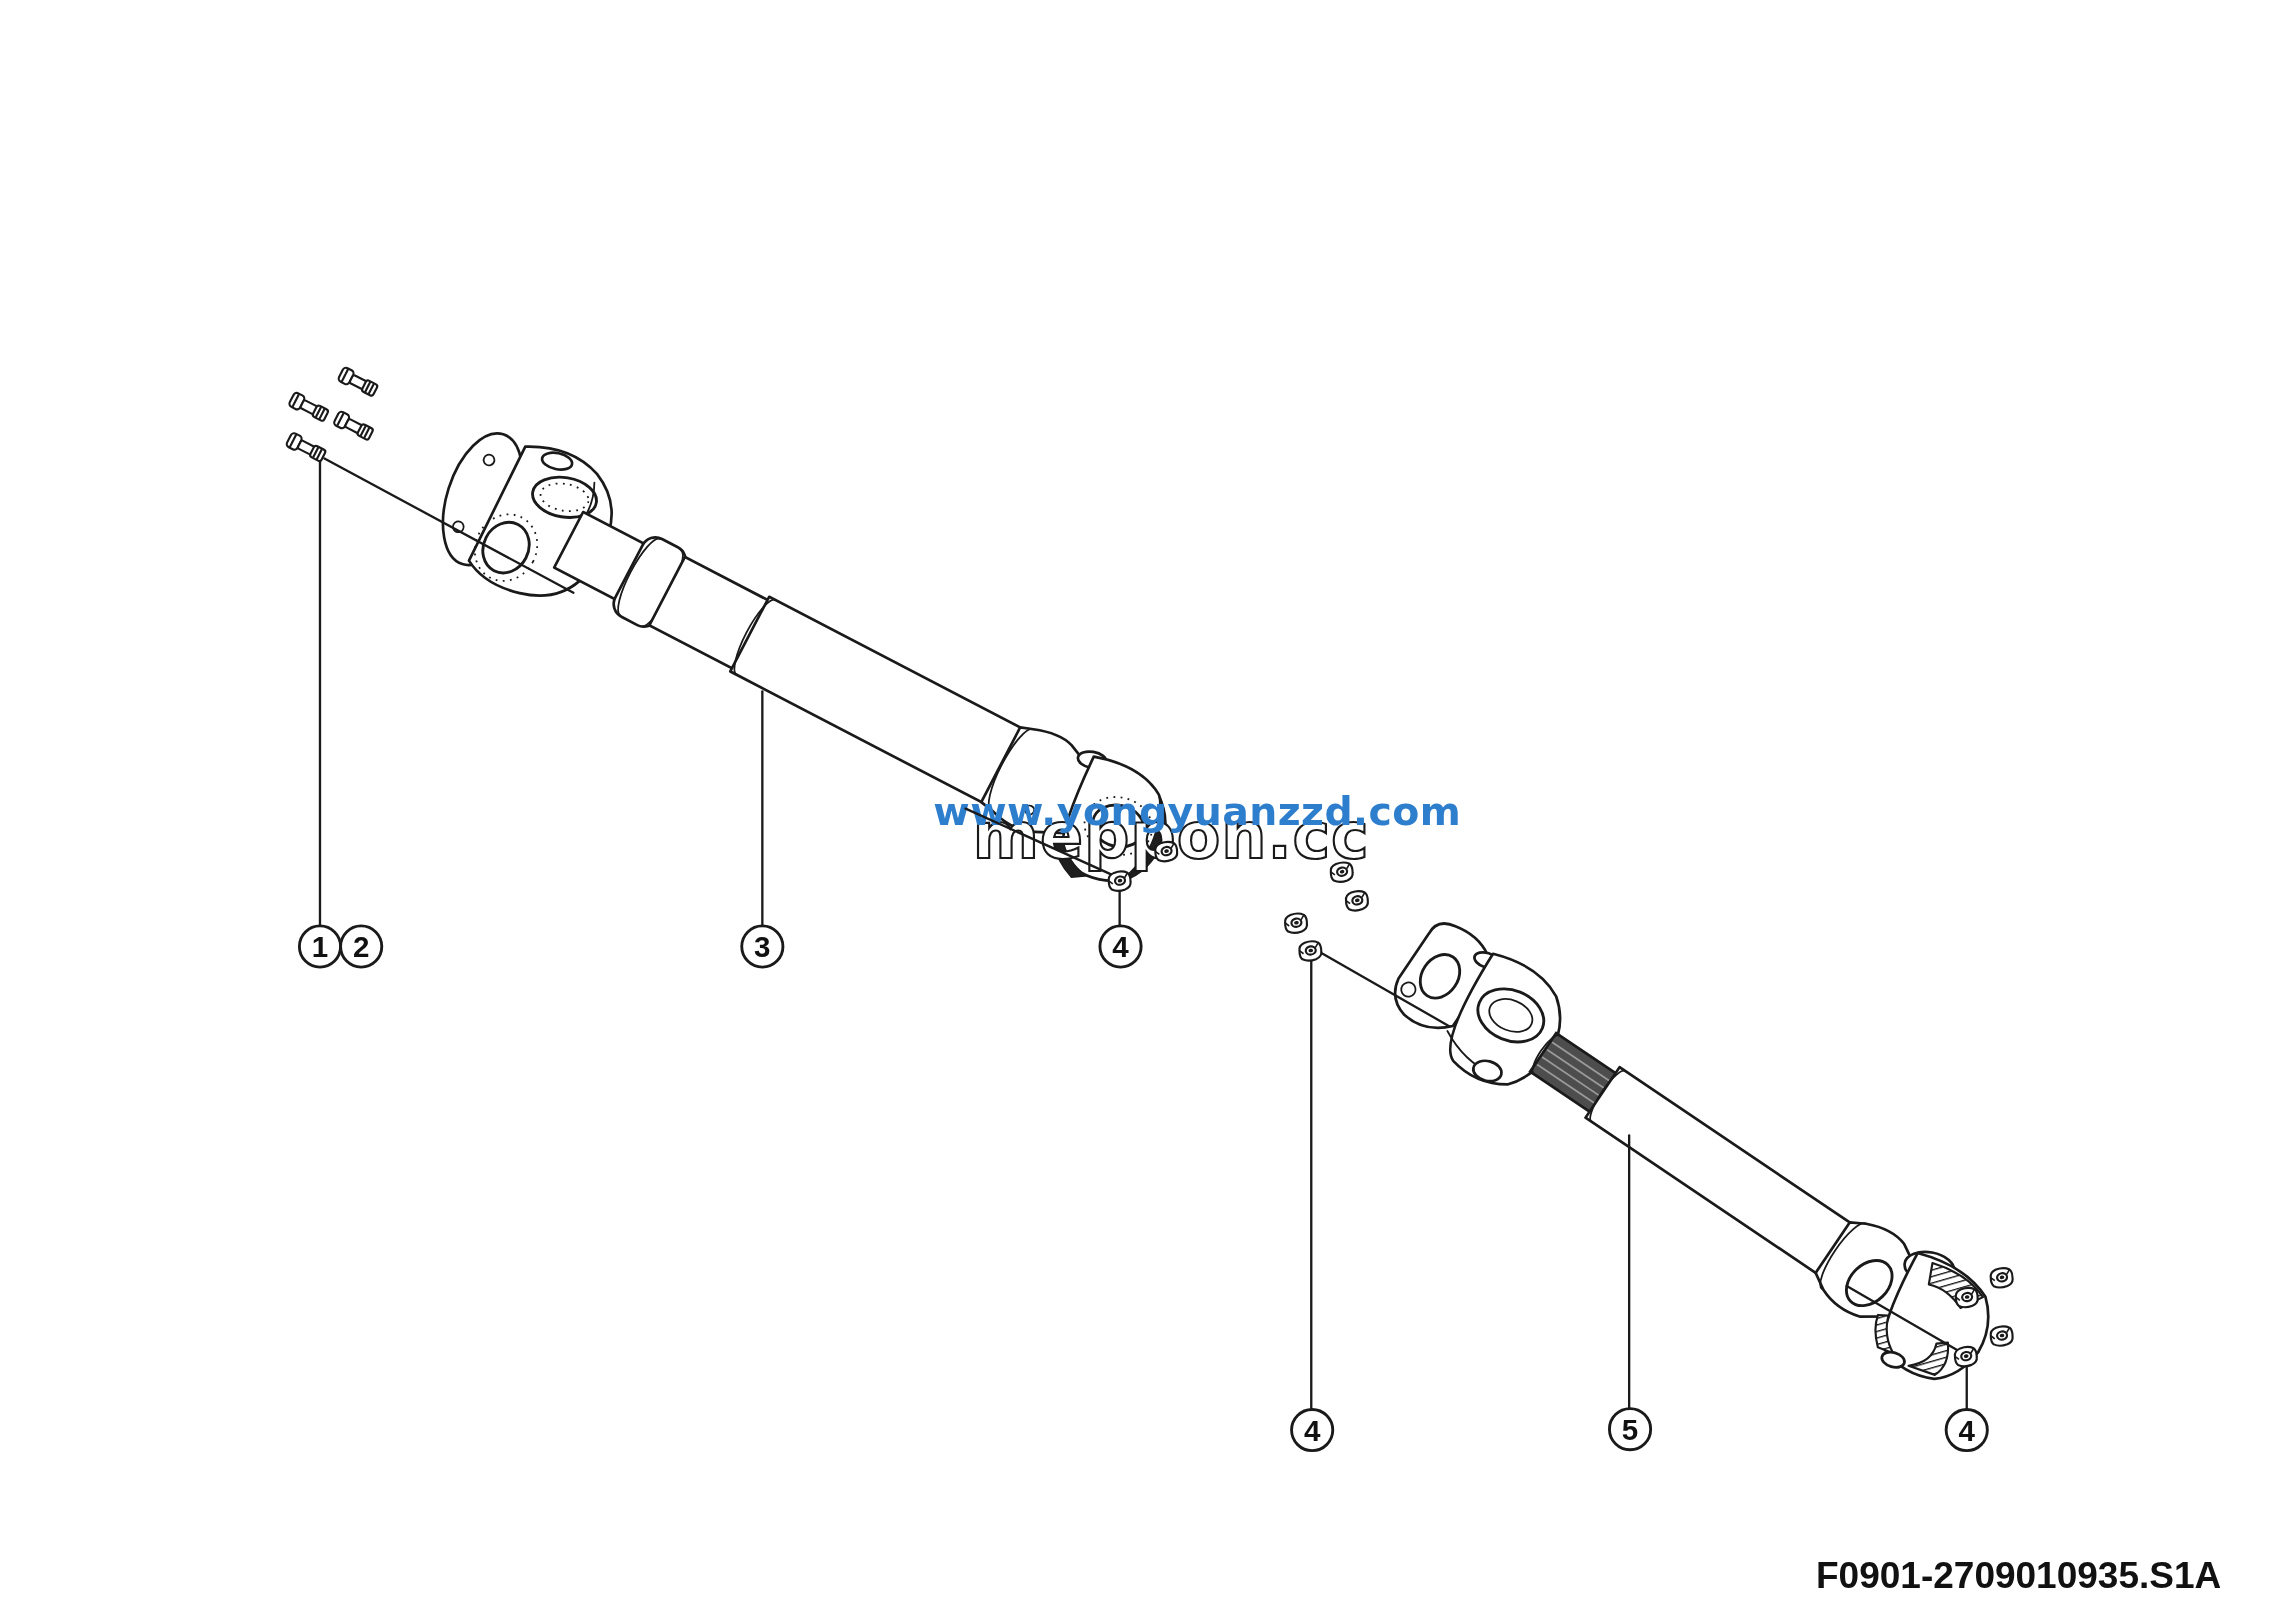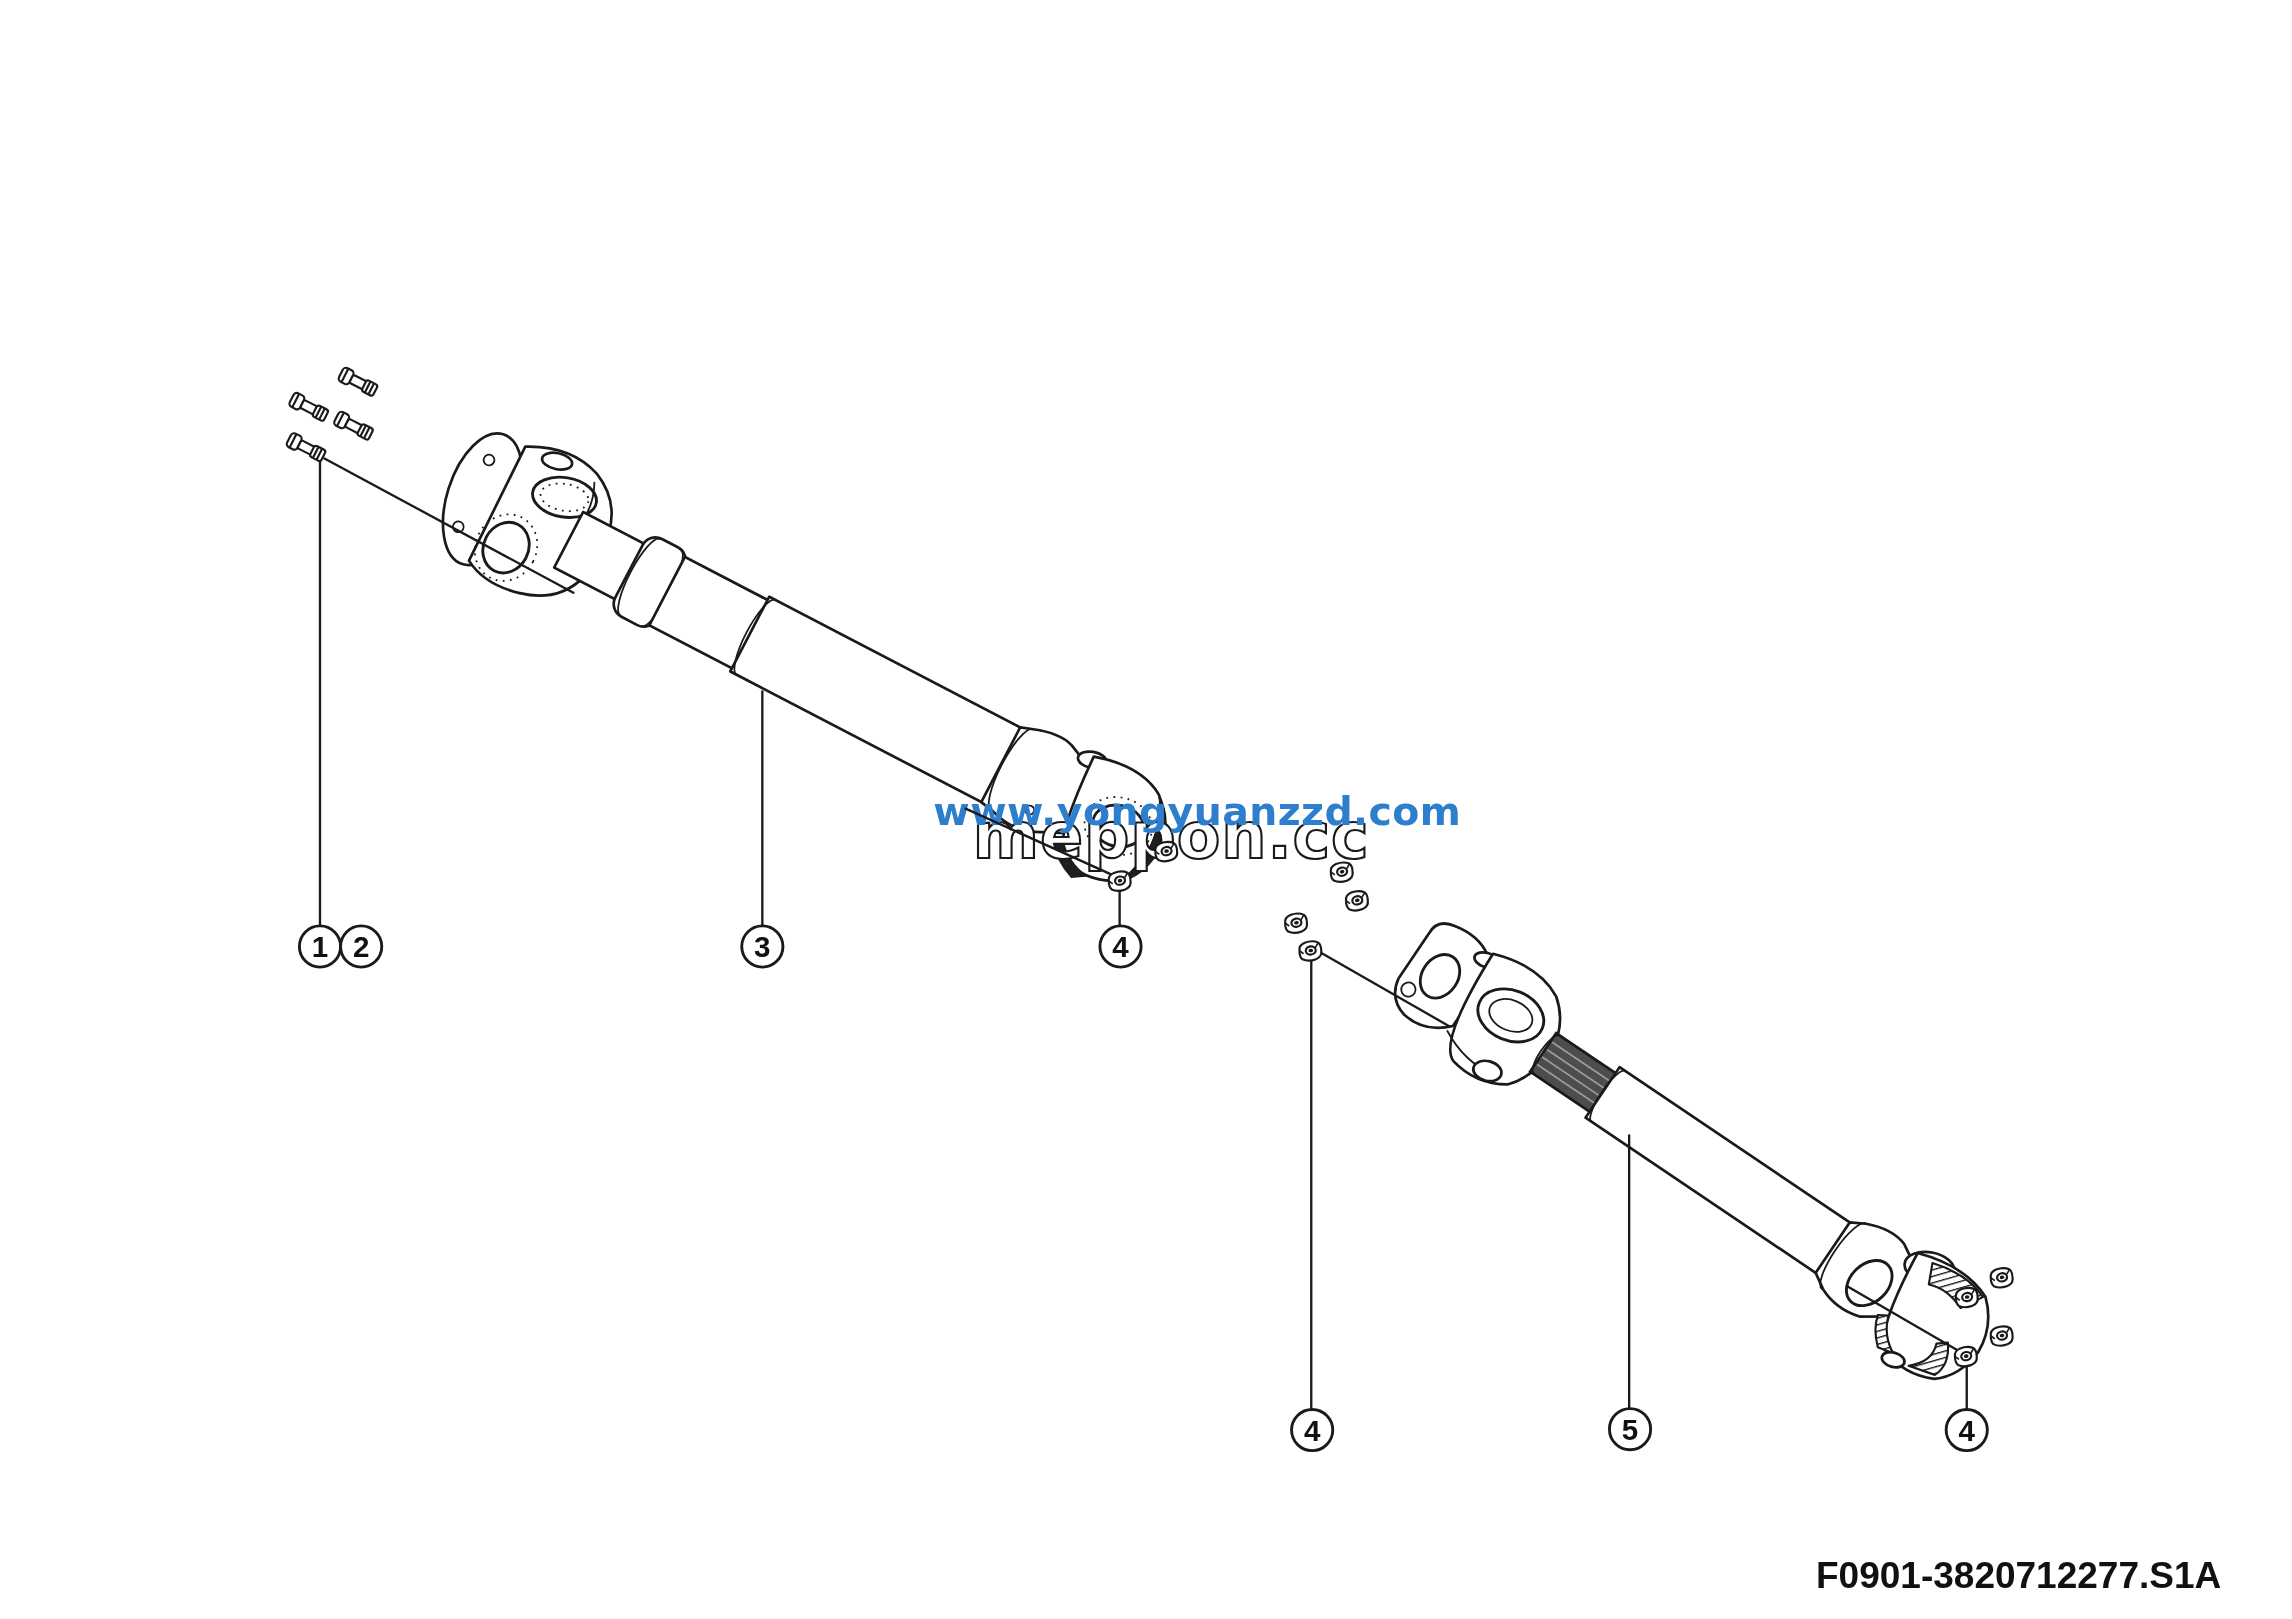--- a/index.html
+++ b/index.html
@@ -203,15 +203,15 @@
           <circle cx="1820" cy="1596" r="23" class="callout-circle"></circle>
           <text x="1820" y="1608" class="callout-label">5</text>
         </g>
         <g>
           <circle cx="2196" cy="1597" r="23" class="callout-circle"></circle>
           <text x="2196" y="1609" class="callout-label">4</text>
         </g>
       </g>
   </svg>
 
-  <div class="part-number">F0901-3820712277.S1A</div>
+  <div class="part-number">F0901-2709010935.S1A</div>
 </div>
 
 
 </body></html>

